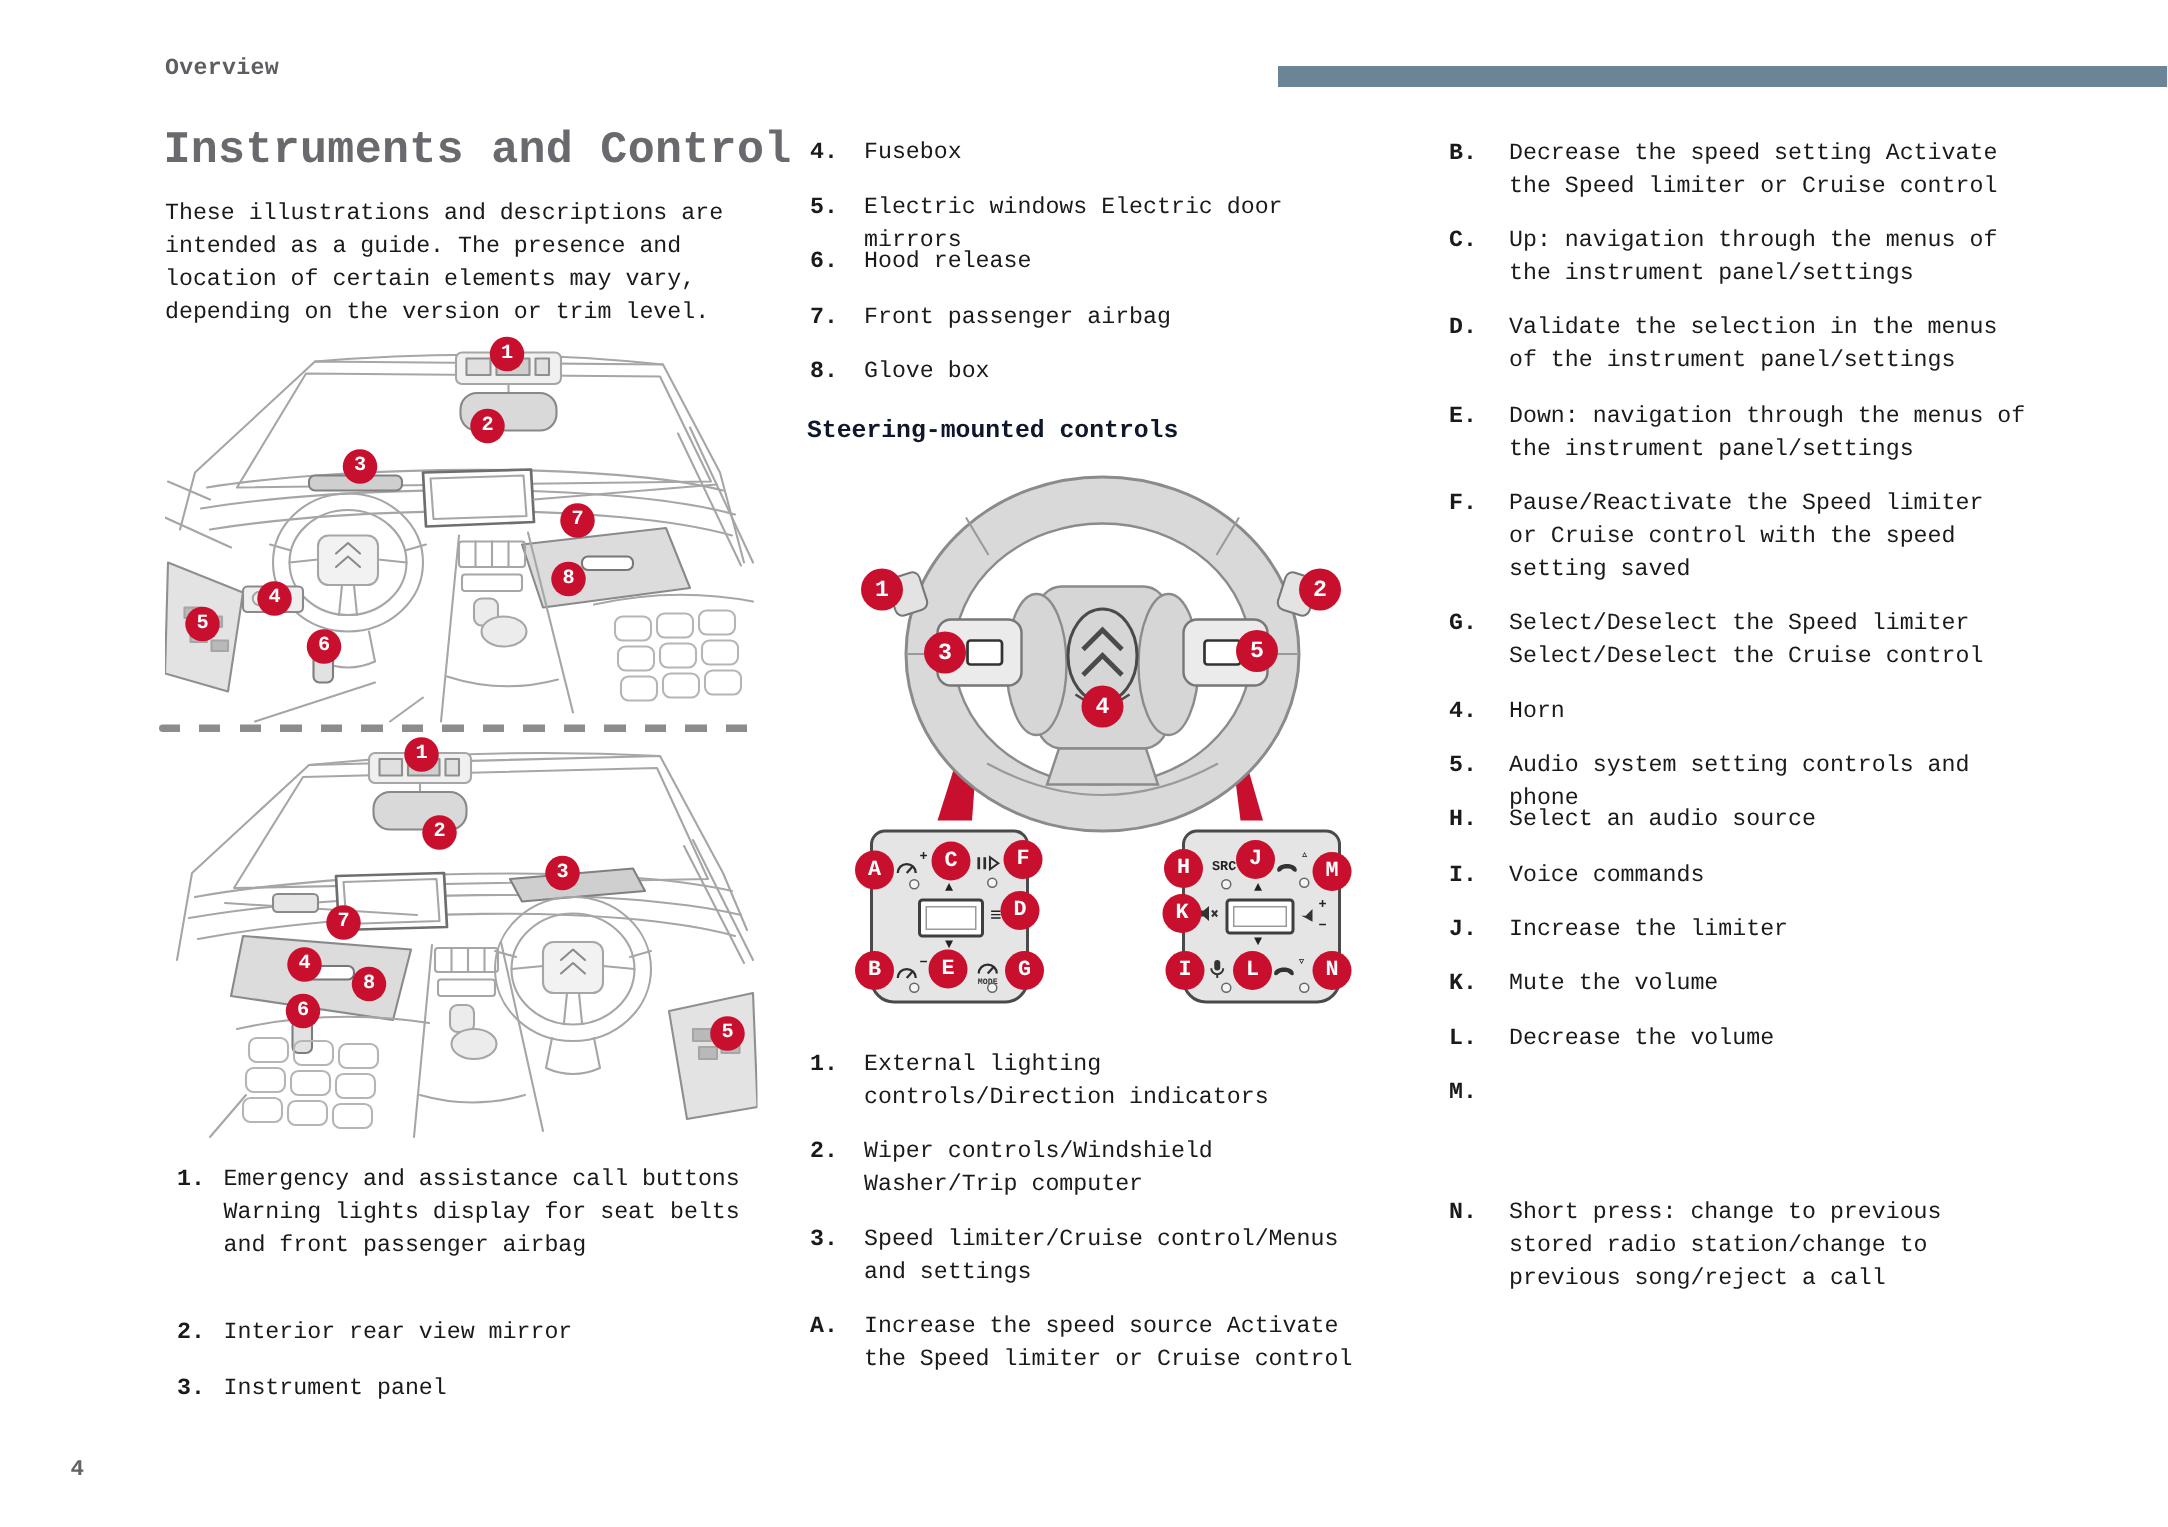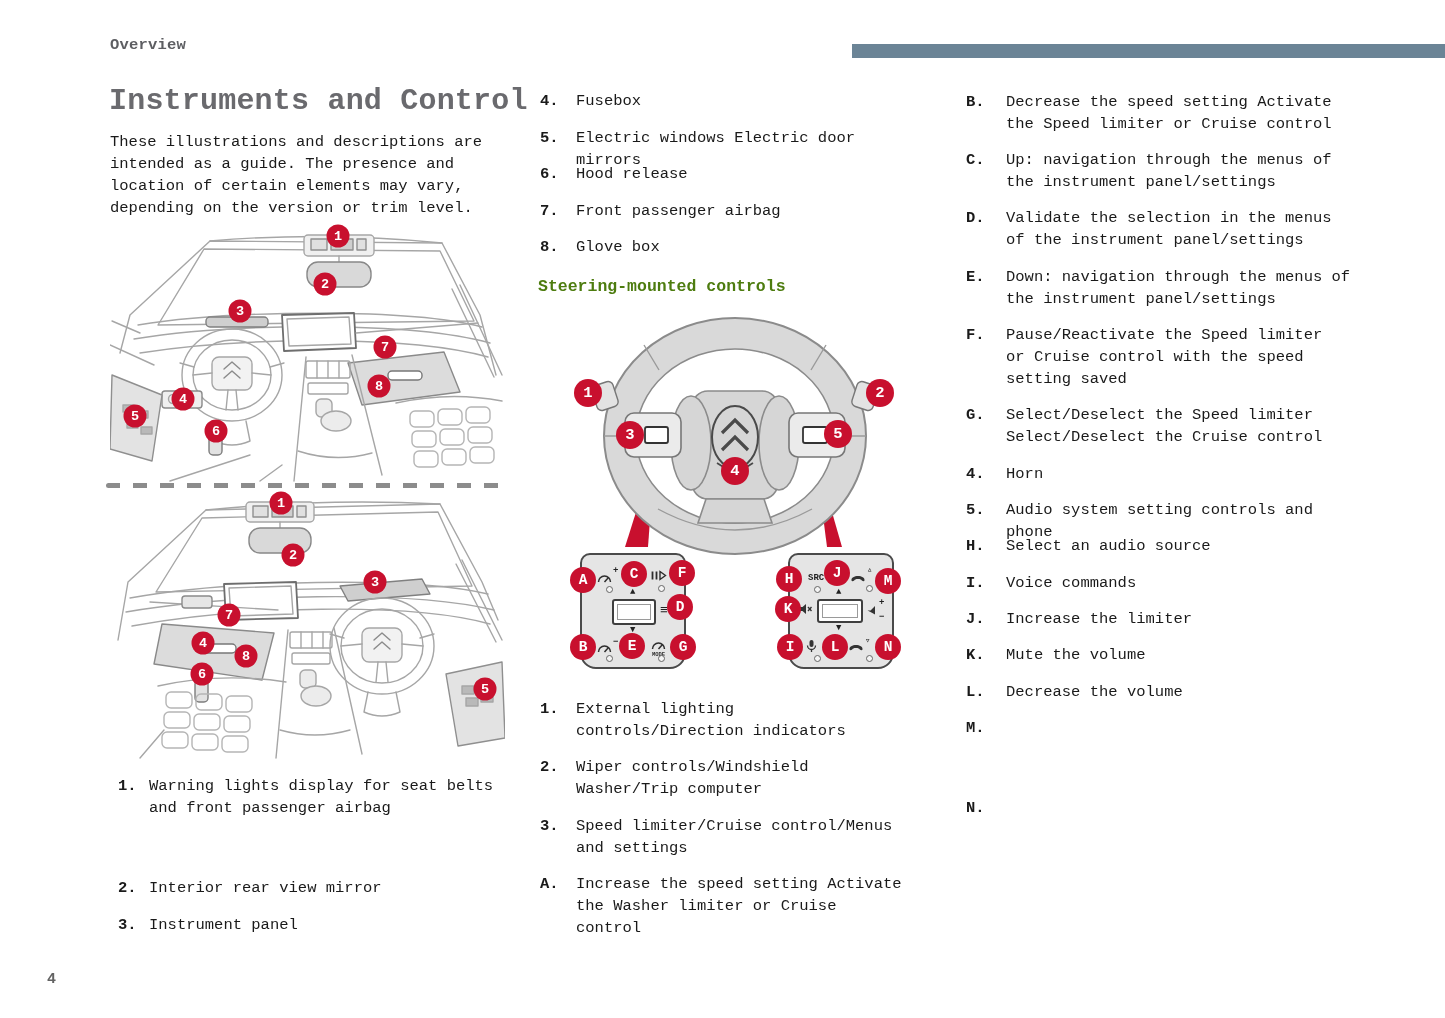--- a/index.html
+++ b/index.html
@@ -6,21 +6,21 @@
   .page{position:relative;width:1445px;height:1018px;background:#fff;overflow:hidden;
         font-family:Liberation Mono, monospace;color:#1a1a1a;}
   .hdr{position:absolute;left:110px;top:36px;font-size:15.5px;font-weight:600;color:#5d5e62;letter-spacing:.2px;}
   .accent{position:absolute;left:852px;top:44px;width:593px;height:14px;background:#6b8496;}
   .title{position:absolute;left:109px;top:84px;font-size:30px;font-weight:600;color:#6a6a6e;letter-spacing:.2px;}
   .intro{position:absolute;left:110px;top:131px;width:397px;font-size:15.5px;line-height:22px;}
   .entry{position:absolute;display:flex;font-size:15.5px;line-height:22px;}
   .entry .num{font-weight:700;flex:none;}
   .lnum{width:31px;} .mnum{width:36px;} .rnum{width:40px;}
   .line{display:block;}
-  .heading{position:absolute;left:538px;top:277px;font-size:16.5px;font-weight:700;color:#4d7c0f;}
+  .heading{position:absolute;left:538px;top:277px;font-size:16.5px;font-weight:700;color:#0f172a;}
   .pageno{position:absolute;left:47px;top:971px;font-size:15px;font-weight:700;color:#636363;}
   .diagram{position:absolute;}
   .dashes{position:absolute;left:106px;top:483px;width:398px;height:5px;border-radius:3px;
           background:repeating-linear-gradient(90deg,#8c8c8c 0 14px,transparent 14px 27px);}
   .b{position:absolute;transform:translate(-50%,-50%);background:#c8102e;color:#fff;border-radius:50%;
      display:flex;align-items:center;justify-content:center;font-weight:700;z-index:5;}
   .bd{width:23px;height:23px;font-size:13.5px;}
   .wb{width:28px;height:28px;font-size:15.5px;}
   .pb{width:26px;height:26px;font-size:14.5px;}
   .steer{position:absolute;left:540px;top:313px;width:420px;height:380px;}
@@ -199,20 +199,21 @@
     <div class="b bd" style="left:119px;top:125px">7</div>
     <div class="b bd" style="left:93px;top:153px">4</div>
     <div class="b bd" style="left:136px;top:166px">8</div>
     <div class="b bd" style="left:92px;top:184px">6</div>
     <div class="b bd" style="left:375px;top:199px">5</div>
   </div>
 
   <div class="entry" style="left:118px;top:775px;width:380px">
     <span class="num lnum">1.</span>
     <span class="txt">
+      <span class="line">Emergency and assistance call buttons</span>
       <span class="line">Warning lights display for seat belts and front passenger airbag</span>
     </span>
   </div>
   <div class="entry" style="left:118px;top:877px;width:380px">
     <span class="num lnum">2.</span>
     <span class="txt">Interior rear view mirror</span>
   </div>
   <div class="entry" style="left:118px;top:914px;width:380px">
     <span class="num lnum">3.</span>
     <span class="txt">Instrument panel</span>
@@ -383,21 +384,21 @@
   <div class="entry" style="left:540px;top:756px;width:372px">
     <span class="num mnum">2.</span>
     <span class="txt" style="width:336px">Wiper controls/Windshield Washer/Trip computer</span>
   </div>
   <div class="entry" style="left:540px;top:815px;width:372px">
     <span class="num mnum">3.</span>
     <span class="txt" style="width:336px">Speed limiter/Cruise control/Menus and settings</span>
   </div>
   <div class="entry" style="left:540px;top:873px;width:372px">
     <span class="num mnum">A.</span>
-    <span class="txt" style="width:330px">Increase the speed setting Activate the Washer limiter or Cruise control</span>
+    <span class="txt" style="width:330px">Increase the speed source Activate the Speed limiter or Cruise control</span>
   </div>
 
   <div class="entry" style="left:966px;top:91px">
       <span class="num rnum">B.</span>
       <span class="txt" style="width:338px">Decrease the speed setting Activate the Speed limiter or Cruise control</span>
     </div>
   <div class="entry" style="left:966px;top:149px">
       <span class="num rnum">C.</span>
       <span class="txt" style="width:345px">Up: navigation through the menus of the instrument panel/settings</span>
     </div>
@@ -443,16 +444,17 @@
     </div>
   <div class="entry" style="left:966px;top:681px">
       <span class="num rnum">L.</span>
       <span class="txt" style="width:345px">Decrease the volume</span>
     </div>
   <div class="entry" style="left:966px;top:717px">
       <span class="num rnum">M.</span>
     </div>
   <div class="entry" style="left:966px;top:797px">
       <span class="num rnum">N.</span>
+      <span class="txt" style="width:330px">Short press: change to previous stored radio station/change to previous song/reject a call</span>
     </div>
 
   <div class="pageno">4</div>
 </div>
 
 </body></html>

